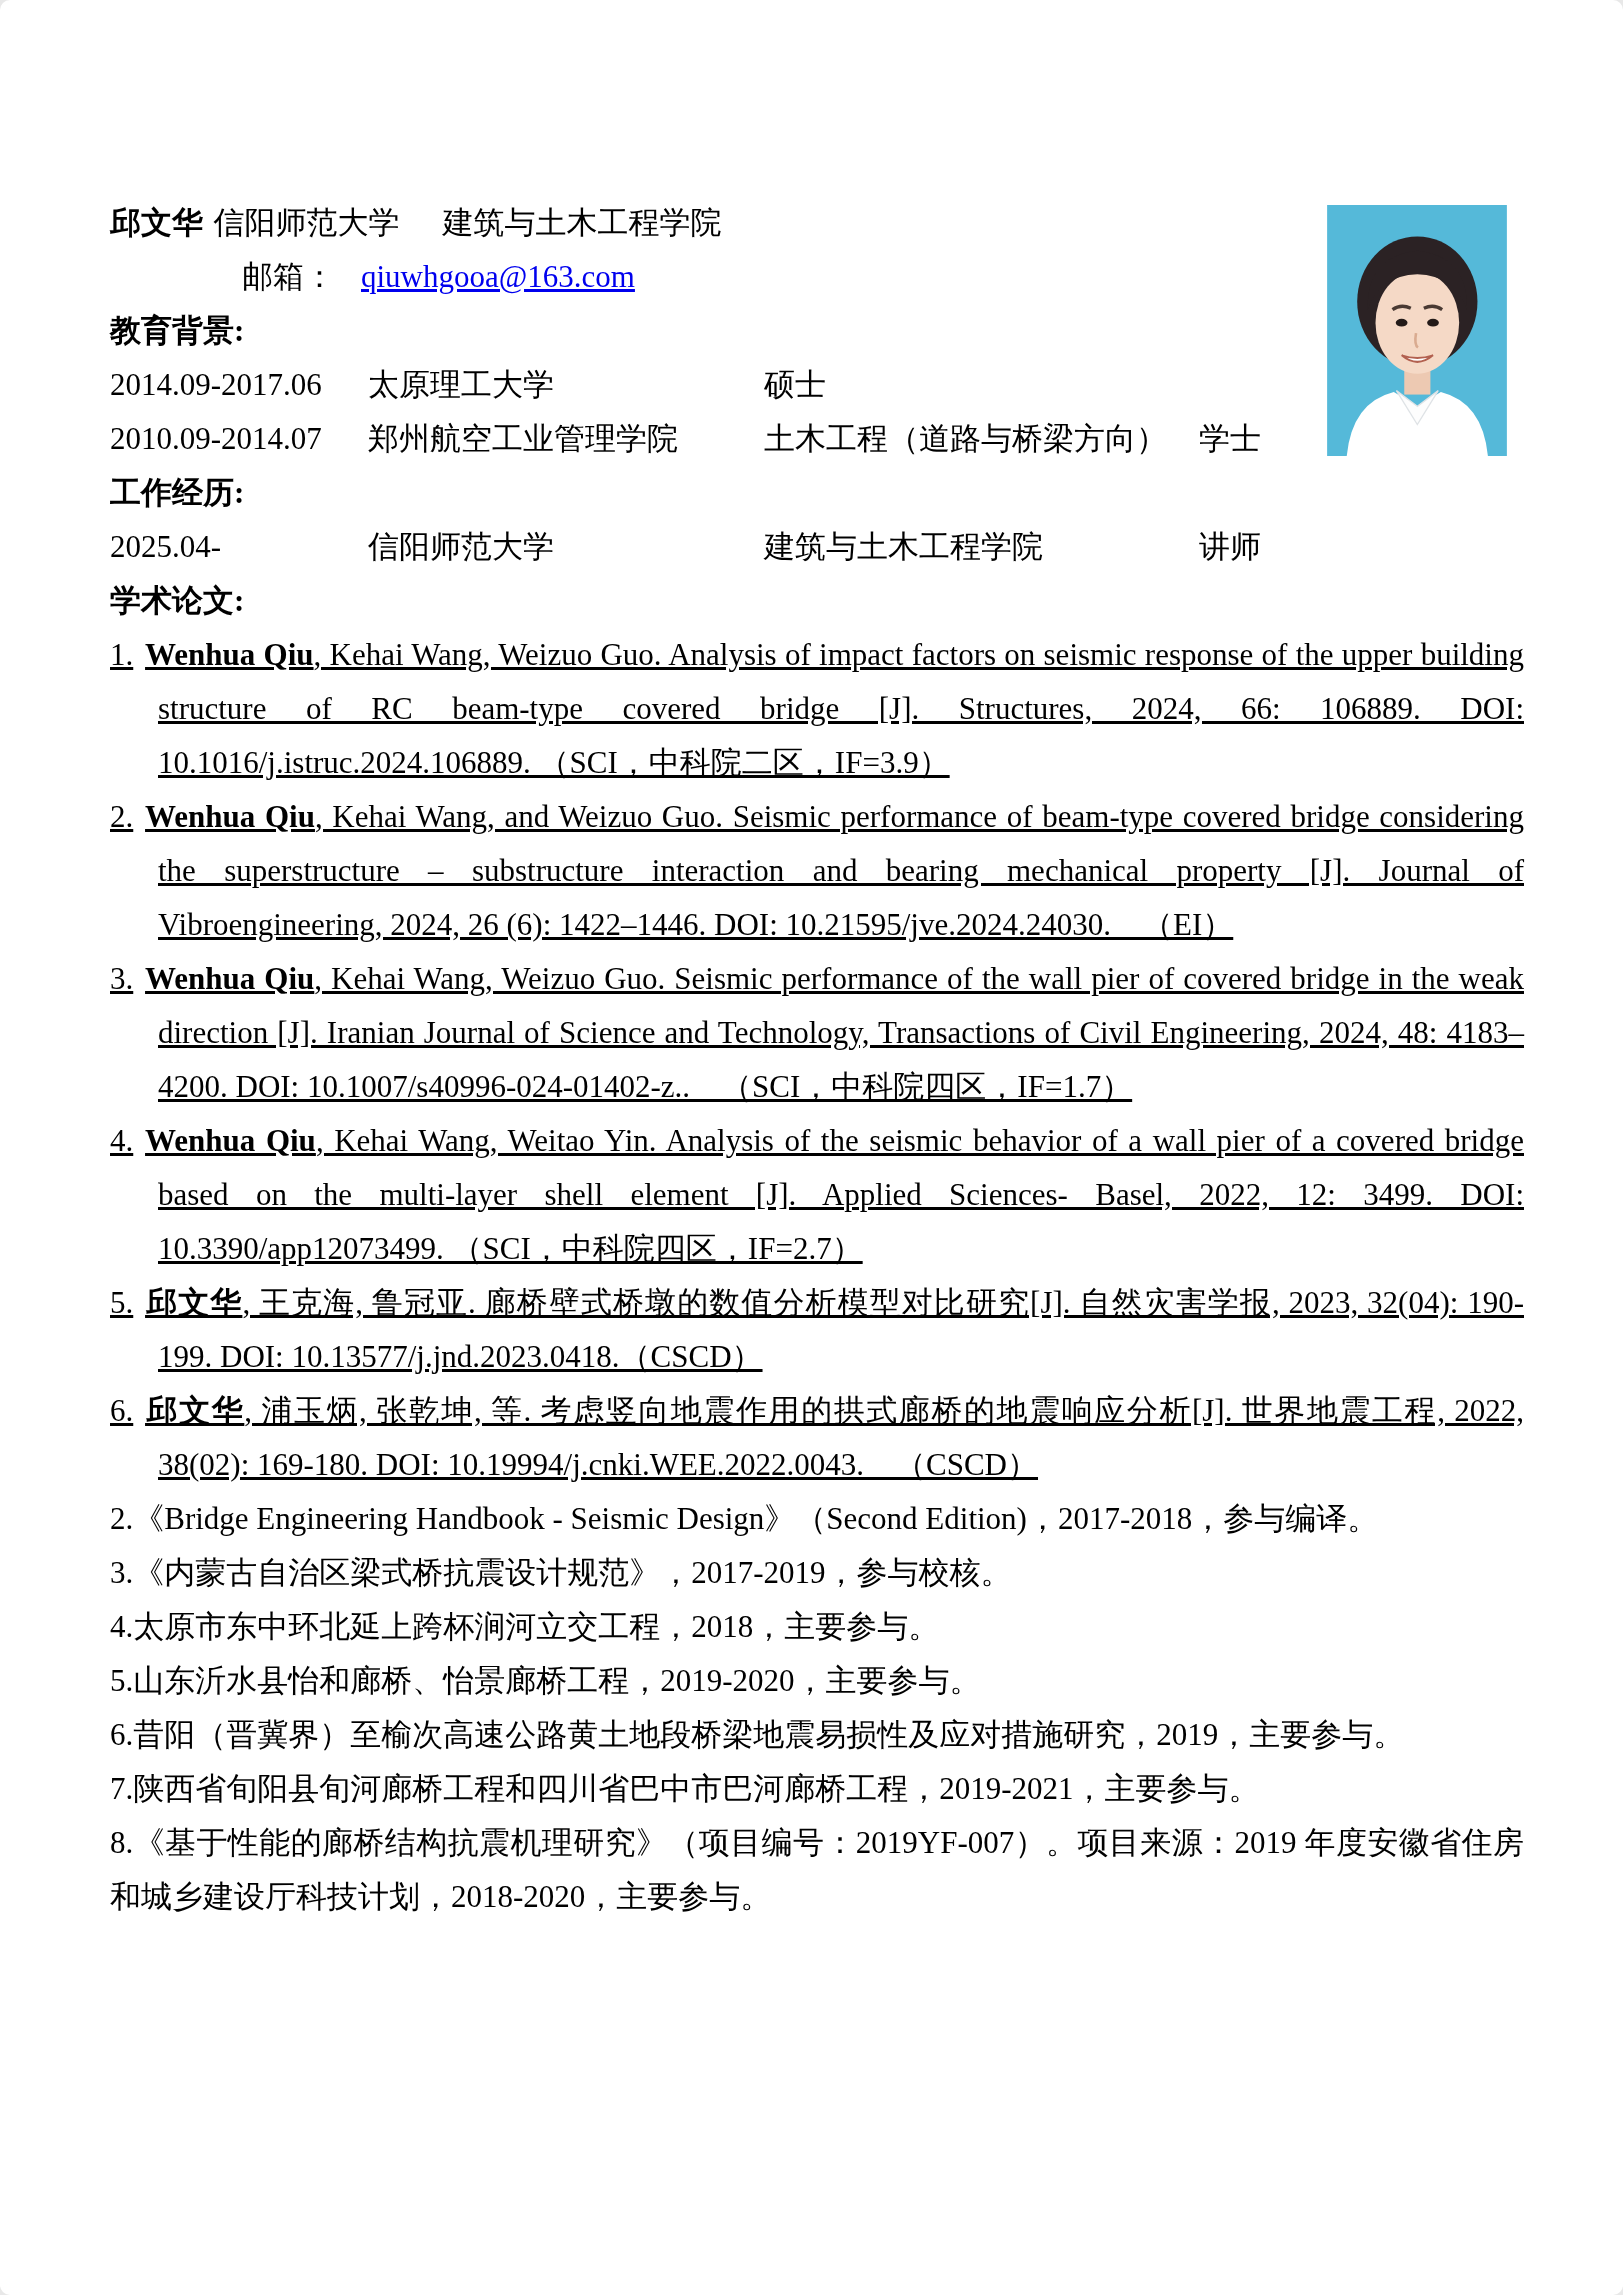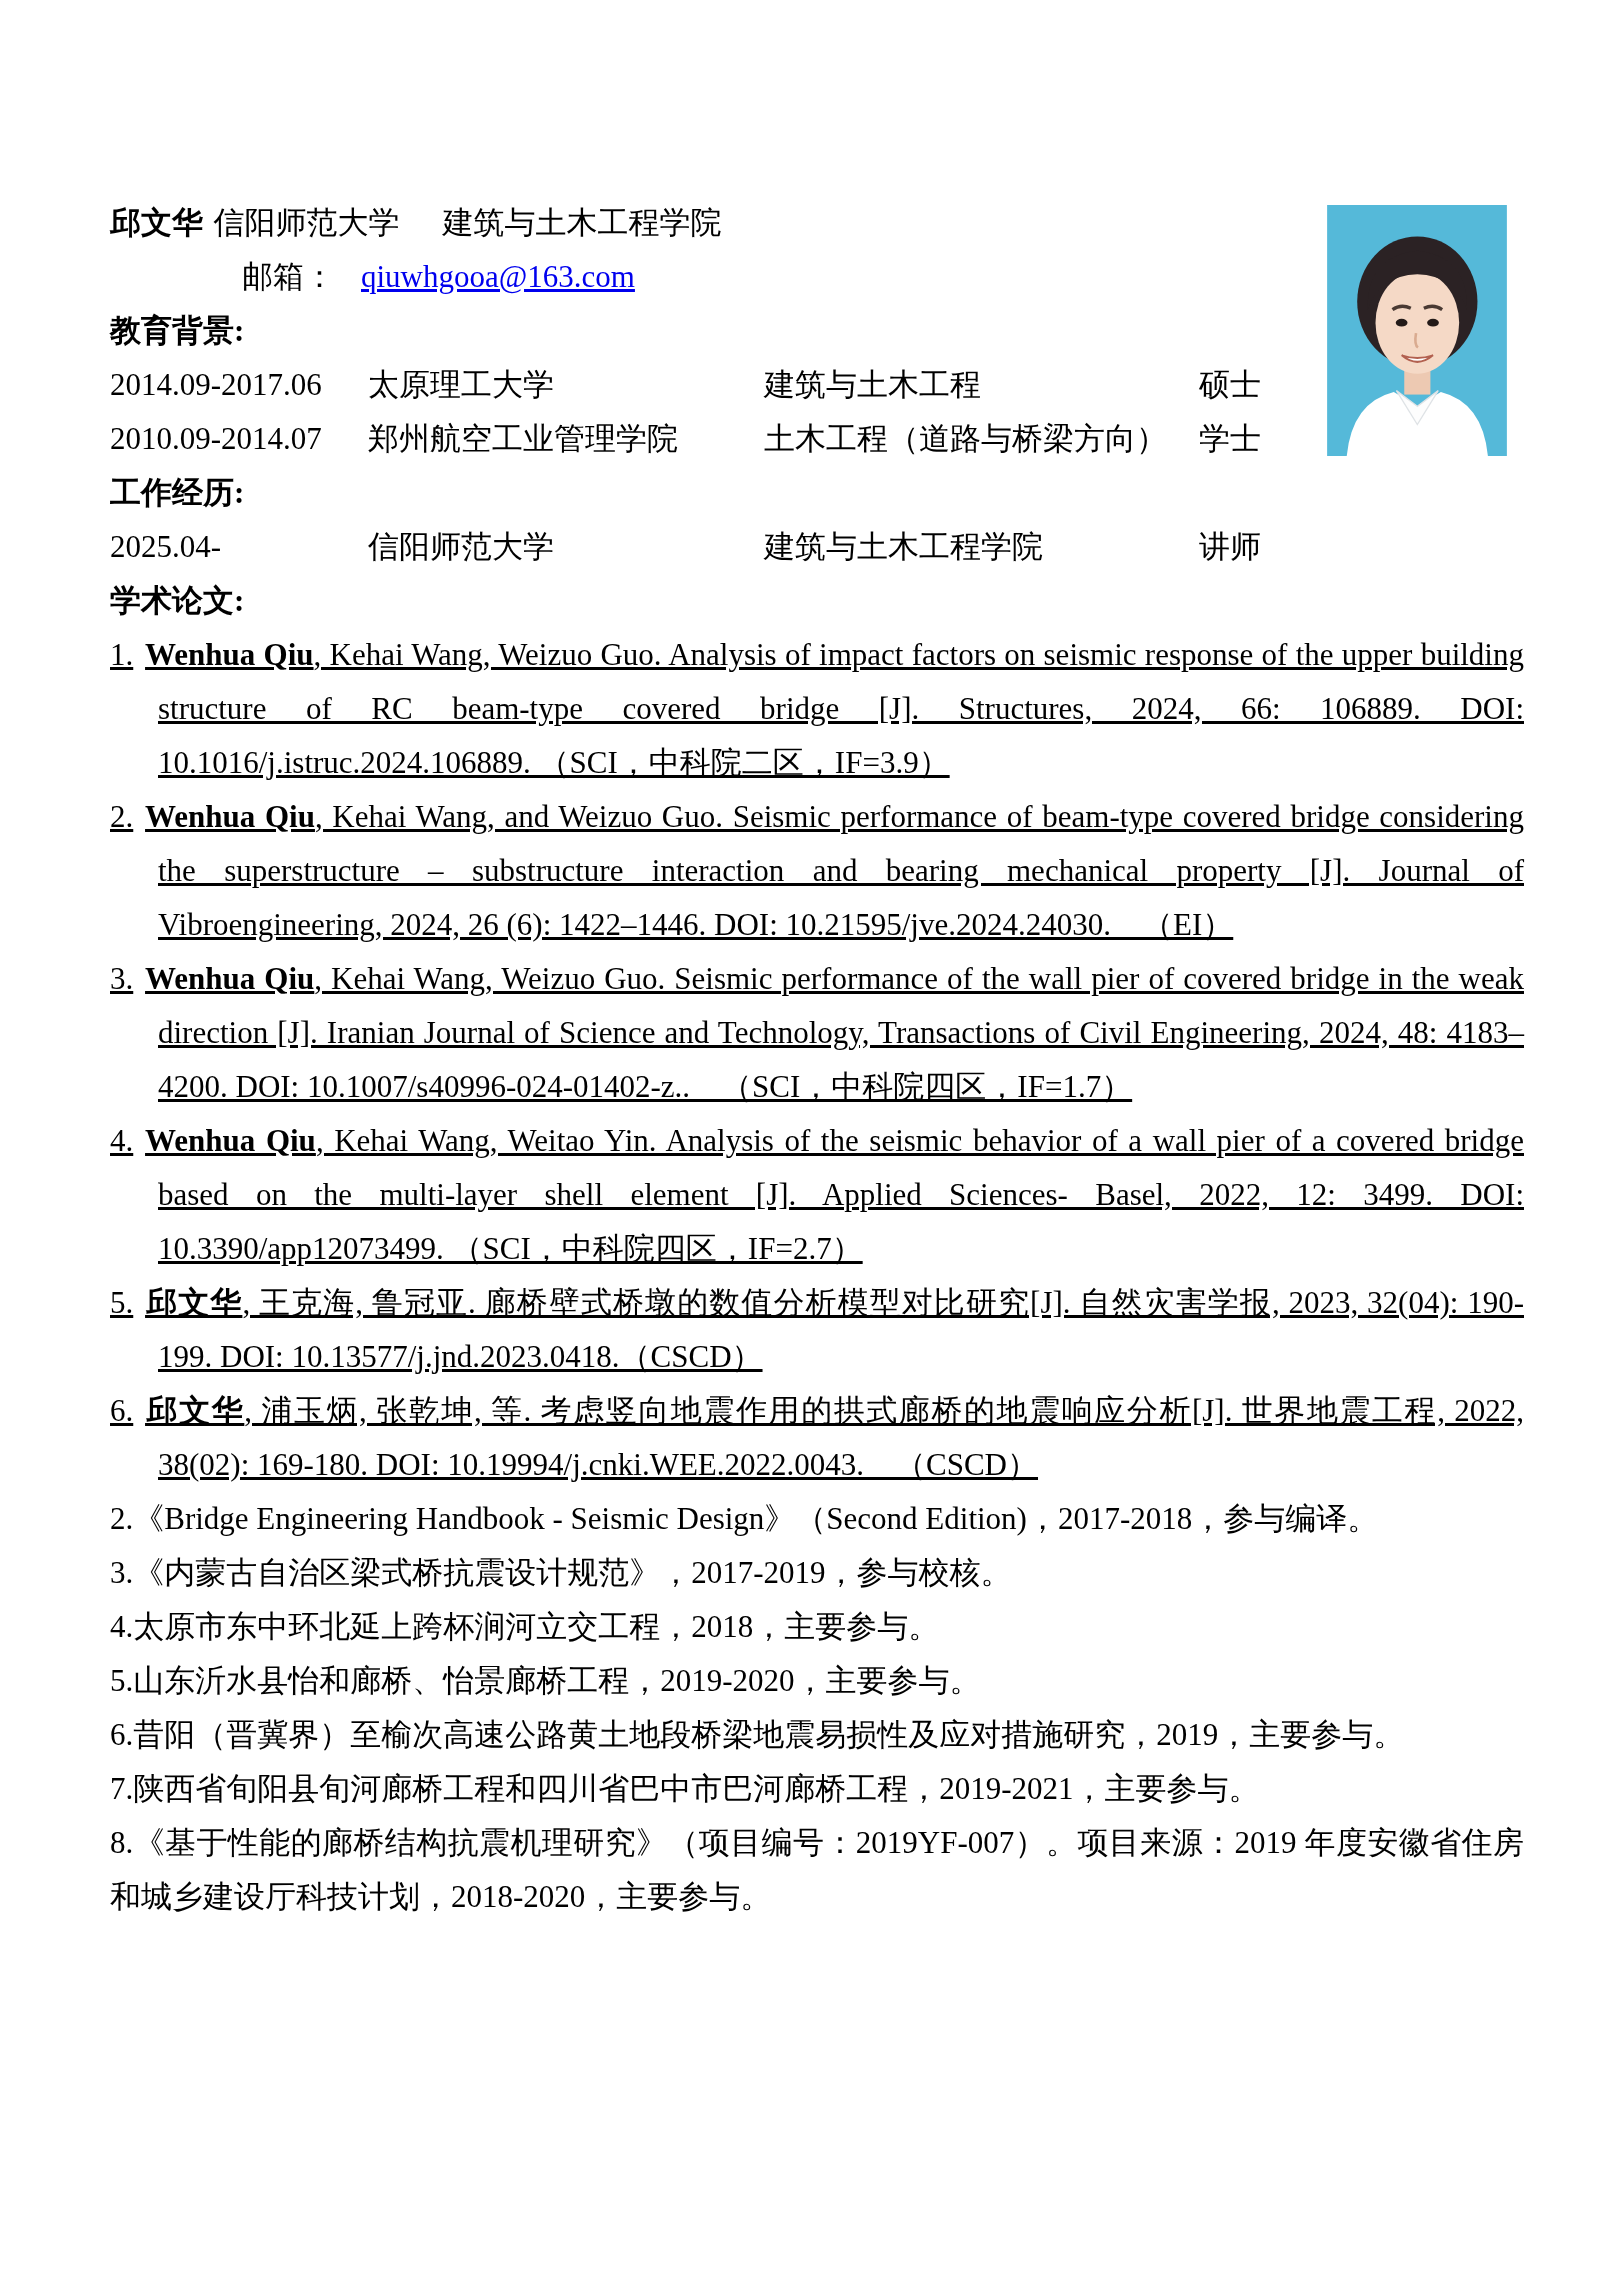--- a/index.html
+++ b/index.html
@@ -8,20 +8,21 @@
     width: 1623px;
     height: 2295px;
     background: #ffffff;
     font-family: "Liberation Serif", "DejaVu Serif", serif;
     font-size: 31px;
     line-height: 54px;
     color: #000000;
     box-sizing: border-box;
     padding: 196px 99px 0 110px;
     overflow: hidden;
+    border-radius: 10px;
   }
   .b { font-weight: bold; }
   .header-line1 .name { font-weight: bold; margin-right: 10.5px; }
   .header-line1 .univ { margin-right: 43px; }
   .email-line { margin-left: 132px; }
   .email-line a {
     color: #0000EE;
     text-decoration: underline;
     cursor: pointer;
     margin-left: 26px;
@@ -73,21 +74,20 @@
     <span class="name">邱文华</span><span class="univ">信阳师范大学</span><span>建筑与土木工程学院</span>
   </div>
   <div class="email-line">
     <span>邮箱：</span><a href="#">qiuwhgooa@163.com</a>
   </div>
 
   <div class="sec-heading">教育背景:</div>
   <div class="edu-row">
     <span>2014.09-2017.06</span>
     <span>太原理工大学</span>
-    <span>建筑与土木工程</span>
     <span>硕士</span>
   </div>
   <div class="edu-row">
     <span>2010.09-2014.07</span>
     <span>郑州航空工业管理学院</span>
     <span>土木工程（道路与桥梁方向）</span>
     <span>学士</span>
   </div>
 
   <div class="sec-heading">工作经历:</div>

